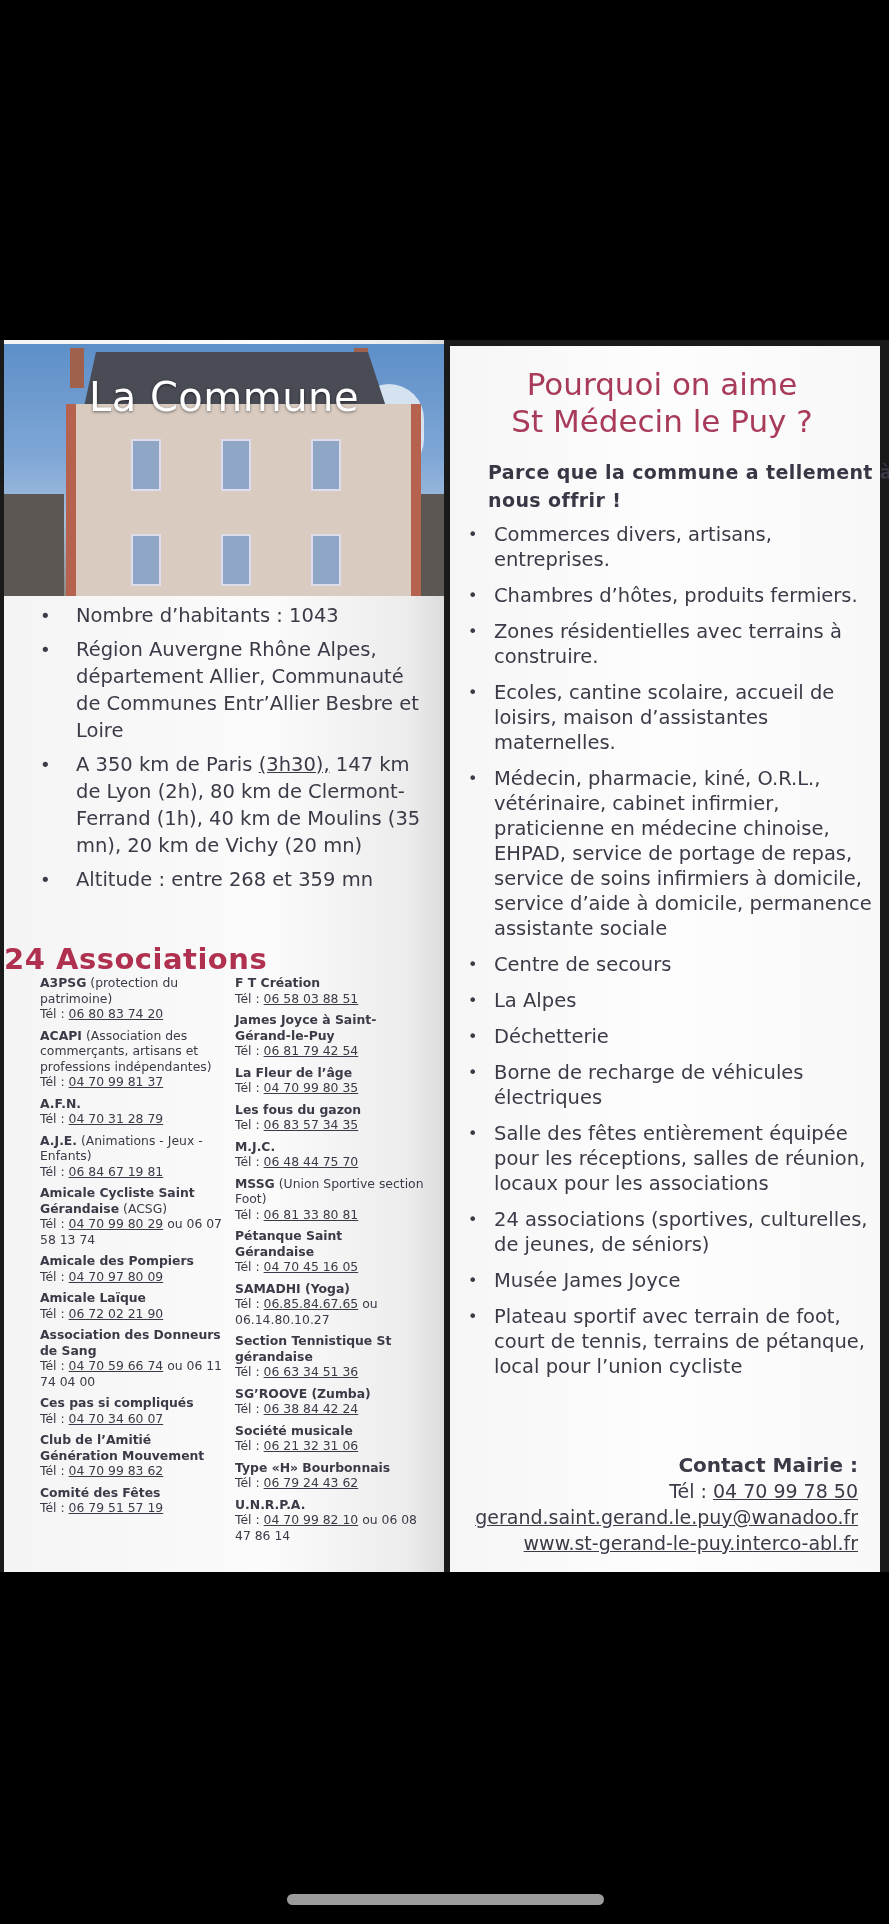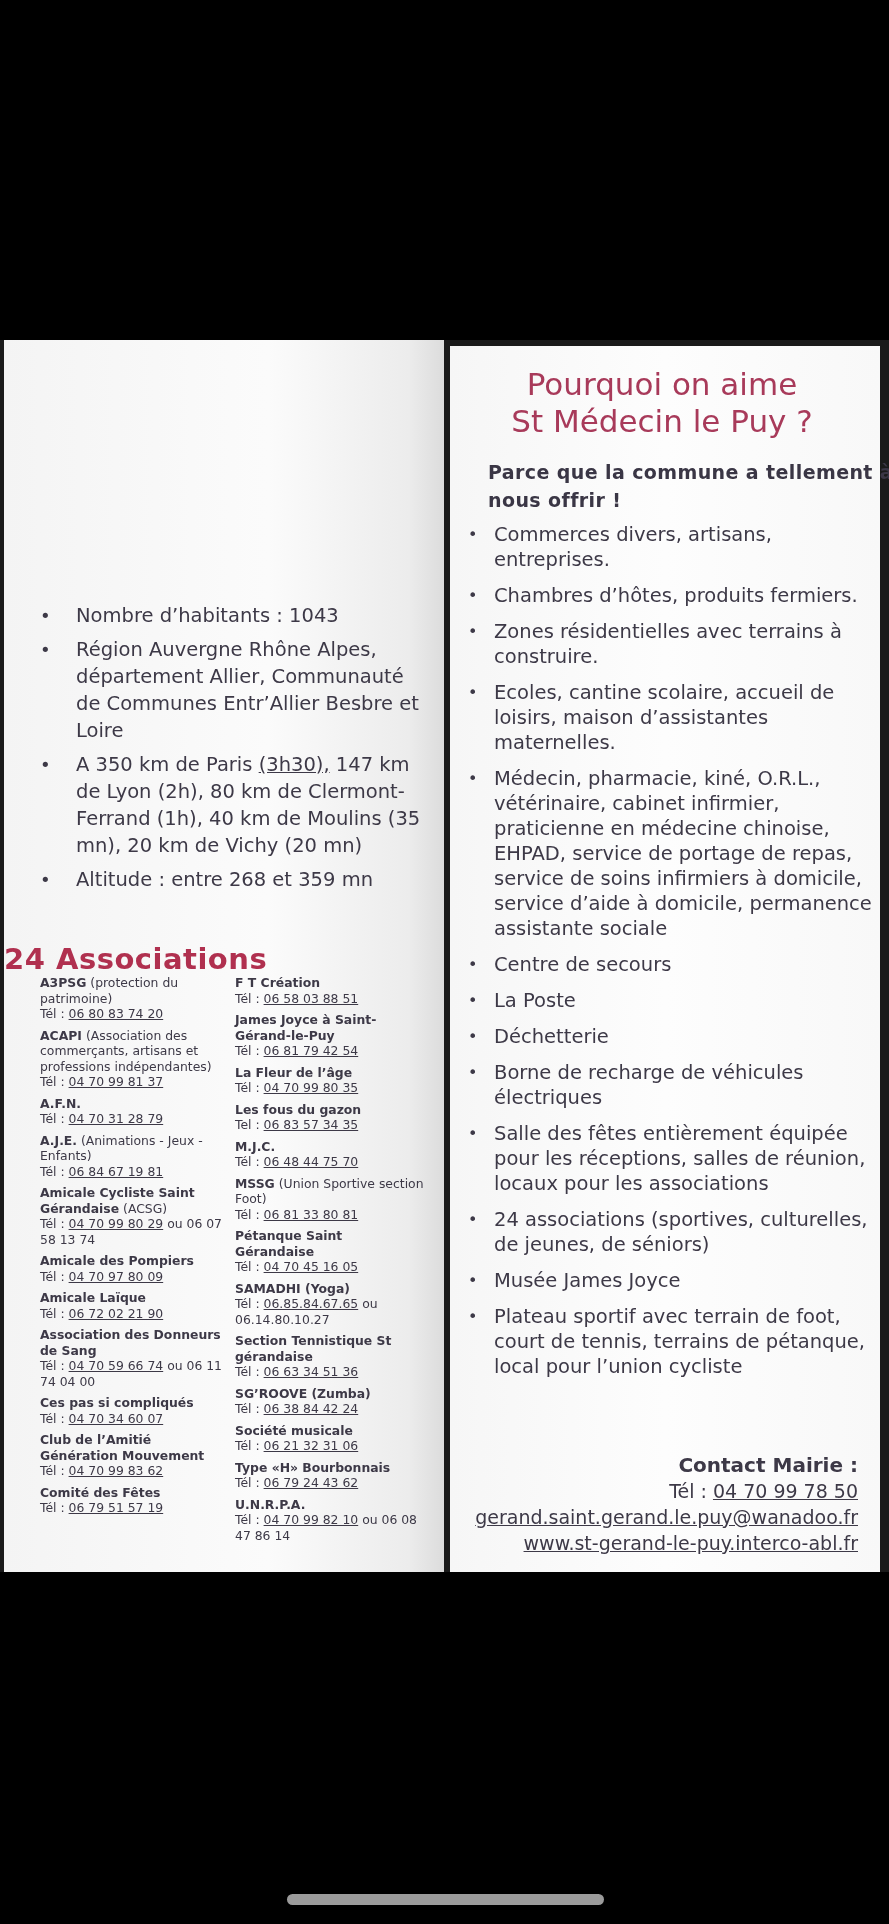--- a/index.html
+++ b/index.html
@@ -77,20 +77,37 @@
     position: absolute; left: 287px; top: 1894px; width: 317px; height: 11px;
     background: #9b9b9b; border-radius: 6px;
   }
 </style>
 </head>
 <body>
 
 <div class="flyer">
 
   <div class="left">
+    <div class="photo">
+      <div class="cloud"></div>
+      <div class="side" style="left:0;width:60px;"></div>
+      <div class="side" style="right:0;width:50px;"></div>
+      <div class="chimney" style="left:66px;"></div>
+      <div class="chimney" style="left:350px;"></div>
+      <div class="roof"></div>
+      <div class="house">
+        <div class="win" style="left:55px;top:35px;"></div>
+        <div class="win" style="left:145px;top:35px;"></div>
+        <div class="win" style="left:235px;top:35px;"></div>
+        <div class="win" style="left:55px;top:130px;"></div>
+        <div class="win" style="left:145px;top:130px;"></div>
+        <div class="win" style="left:235px;top:130px;"></div>
+      </div>
+      <div class="photo-title">La Commune</div>
+    </div>
 
     <ul class="facts">
       <li>Nombre d’habitants : 1043</li>
       <li>Région Auvergne Rhône Alpes, département Allier, Communauté de Communes Entr’Allier Besbre et Loire</li>
       <li><span>A 350 km de Paris </span><span class="u">(3h30),</span><span> 147 km de Lyon (2h), 80 km de Clermont-Ferrand (1h), 40 km de Moulins (35 mn), 20 km de Vichy (20 mn)</span></li>
       <li>Altitude : entre 268 et 359 mn</li>
     </ul>
 
     <div class="assoc-title">24 Associations</div>
 
@@ -130,21 +147,21 @@
       <div>St Médecin le Puy ?</div>
     </div>
     <div class="intro">Parce que la commune a tellement à nous offrir !</div>
     <ul class="perks" id="perks">
         <li>Commerces divers, artisans, entreprises.</li>
         <li>Chambres d’hôtes, produits fermiers.</li>
         <li>Zones résidentielles avec terrains à construire.</li>
         <li>Ecoles, cantine scolaire, accueil de loisirs, maison d’assistantes maternelles.</li>
         <li>Médecin, pharmacie, kiné, O.R.L., vétérinaire, cabinet infirmier, praticienne en médecine chinoise, EHPAD, service de portage de repas, service de soins infirmiers à domicile, service d’aide à domicile, permanence assistante sociale</li>
         <li>Centre de secours</li>
-        <li>La Poste</li>
+        <li>La Alpes</li>
         <li>Déchetterie</li>
         <li>Borne de recharge de véhicules électriques</li>
         <li>Salle des fêtes entièrement équipée pour les réceptions, salles de réunion, locaux pour les associations</li>
         <li>24 associations (sportives, culturelles, de jeunes, de séniors)</li>
         <li>Musée James Joyce</li>
         <li>Plateau sportif avec terrain de foot, court de tennis, terrains de pétanque, local pour l’union cycliste</li>
       </ul>
 
     <div class="contact">
       <div class="title">Contact Mairie :</div>

